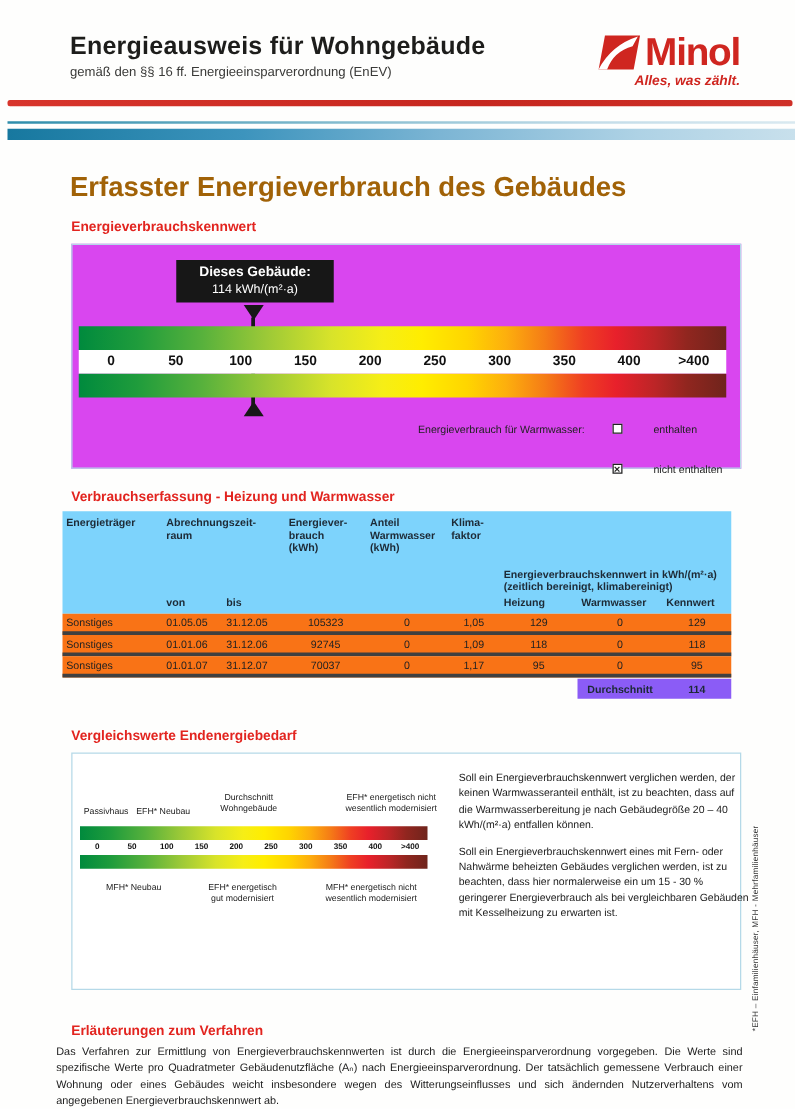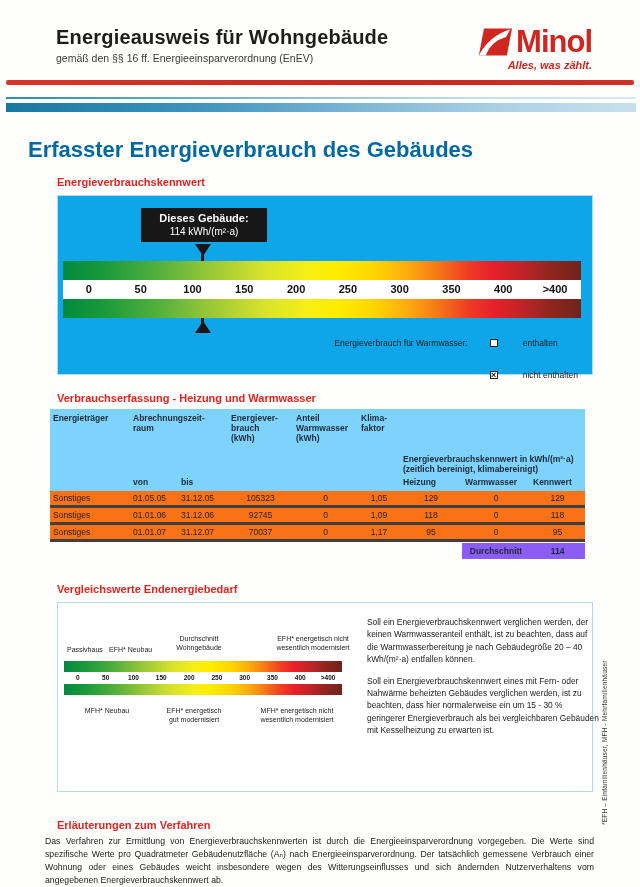--- a/index.html
+++ b/index.html
@@ -16,29 +16,29 @@
   .logo-mark { width:34px; height:30px; }
   .logo-word { font-size:31px; font-weight:700; color:#cf2620; letter-spacing:-1px; line-height:1; }
   .logo-tag { font-size:11px; font-weight:700; font-style:italic; color:#cf2620; margin-top:2px; }
 
   
   .bar-red { height:5px; margin:9px 2px 0 6px; background:linear-gradient(to right,#d8352c,#c6271f 60%,#cf3028); border-radius:2px; }
   .bar-teal { height:2px; margin:12px 0 0 6px; background:linear-gradient(to right,#2e8dab,#7fb9cd 40%,#c4dde9 75%,#d9e9f0); }
   .bar-blue { height:9px; margin:4px 0 0 6px; background:linear-gradient(to right,#17789f,#3d94bd 30%,#7cb5d4 55%,#aed2e5 80%,#c8e0ec); }
 
   
-  .main-title { margin:25px 0 0 28px; font-size:22px; font-weight:700; color:#0369a1; }
+  .main-title { margin:25px 0 0 56px; font-size:22px; font-weight:700; color:#a16207; }
   .sec-title { margin-left:57px; font-size:11px; font-weight:700; color:#e2241f; }
   .mt-s1 { margin-top:13px; }
   .mt-s2 { margin-top:17px; }
   .mt-s3 { margin-top:23px; }
   .mt-s4 { margin-top:27px; }
 
   
-  .scale-box { position:relative; margin:7px 43px 0 57px; height:180px; border:1px solid #b5d9e8; background:#0ea5e9; }
+  .scale-box { position:relative; margin:7px 43px 0 57px; height:180px; border:1px solid #b5d9e8; background:#d946ef; }
   .marker-box { position:absolute; left:83px; top:12px; width:126px; background:#171717; color:#fff; text-align:center; padding:4px 2px 5px; }
   .marker-l1 { font-size:11px; font-weight:700; }
   .marker-l2 { font-size:10px; margin-top:2px; }
   .tri-down { position:absolute; left:137px; top:48px; width:0; height:0; border-left:8px solid transparent; border-right:8px solid transparent; border-top:12px solid #171717; }
   .marker-line { position:absolute; left:143px; top:58px; width:3px; height:76px; background:#171717; }
   .tri-up { position:absolute; left:137px; top:125px; width:0; height:0; border-left:8px solid transparent; border-right:8px solid transparent; border-bottom:12px solid #171717; }
 
   .grad { background:linear-gradient(to right,#008a3d 0%,#1f9c3c 9%,#57b13c 19%,#9cc937 29%,#d8e32a 39%,#f6ee16 47%,#ffed00 53%,#ffd500 60%,#fdaf0d 66%,#f57c16 72%,#ef3e23 78%,#e8202b 83%,#bc2527 89%,#90261f 94%,#6f241c 100%); }
   .bands { position:absolute; left:5px; right:11px; top:65px; }
   .band { height:19px; }

